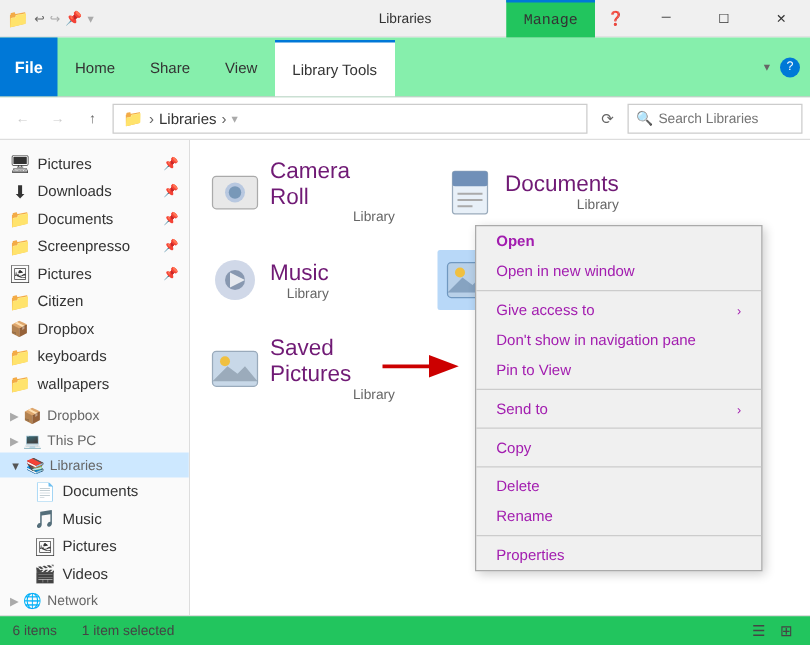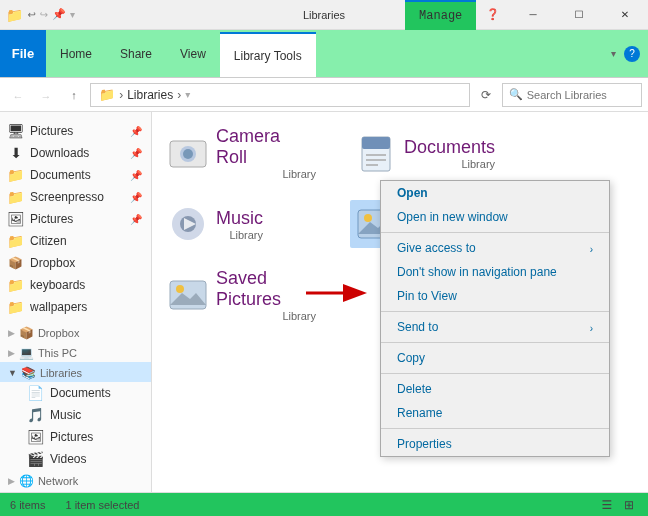--- a/index.html
+++ b/index.html
@@ -54,21 +54,21 @@
     .status-right { margin-left: auto; display: flex; gap: 4px; }
     .view-btn { width: 18px; height: 18px; display: flex; align-items: center; justify-content: center; cursor: pointer; font-size: 12px; }
 
     
     .sidebar::-webkit-scrollbar { width: 8px; }
     .sidebar::-webkit-scrollbar-track { background: #f0f0f0; }
     .sidebar::-webkit-scrollbar-thumb { background: #c0c0c0; border-radius: 4px; }
 
     
     .context-menu { position: absolute; top: 68px; left: 228px; width: 230px; background: #f0f0f0; border: 1px solid #aaa; box-shadow: 2px 2px 8px rgba(0,0,0,0.2); z-index: 100; font-size: 12px; }
-    .ctx-item { padding: 5px 16px; cursor: pointer; display: flex; align-items: flex-end; justify-content: space-between; color: #0369a1; }
+    .ctx-item { padding: 5px 16px; cursor: pointer; display: flex; align-items: flex-end; justify-content: space-between; color: #a21caf; }
     .ctx-item.bold { font-weight: 700; }
     .ctx-separator { height: 1px; background: #ccc; margin: 3px 0; }
     .ctx-arrow { font-size: 10px; }
 
     
     .pictures-selected { background: #b8d8f8; }
   </style>
 </head>
 <body>
 

